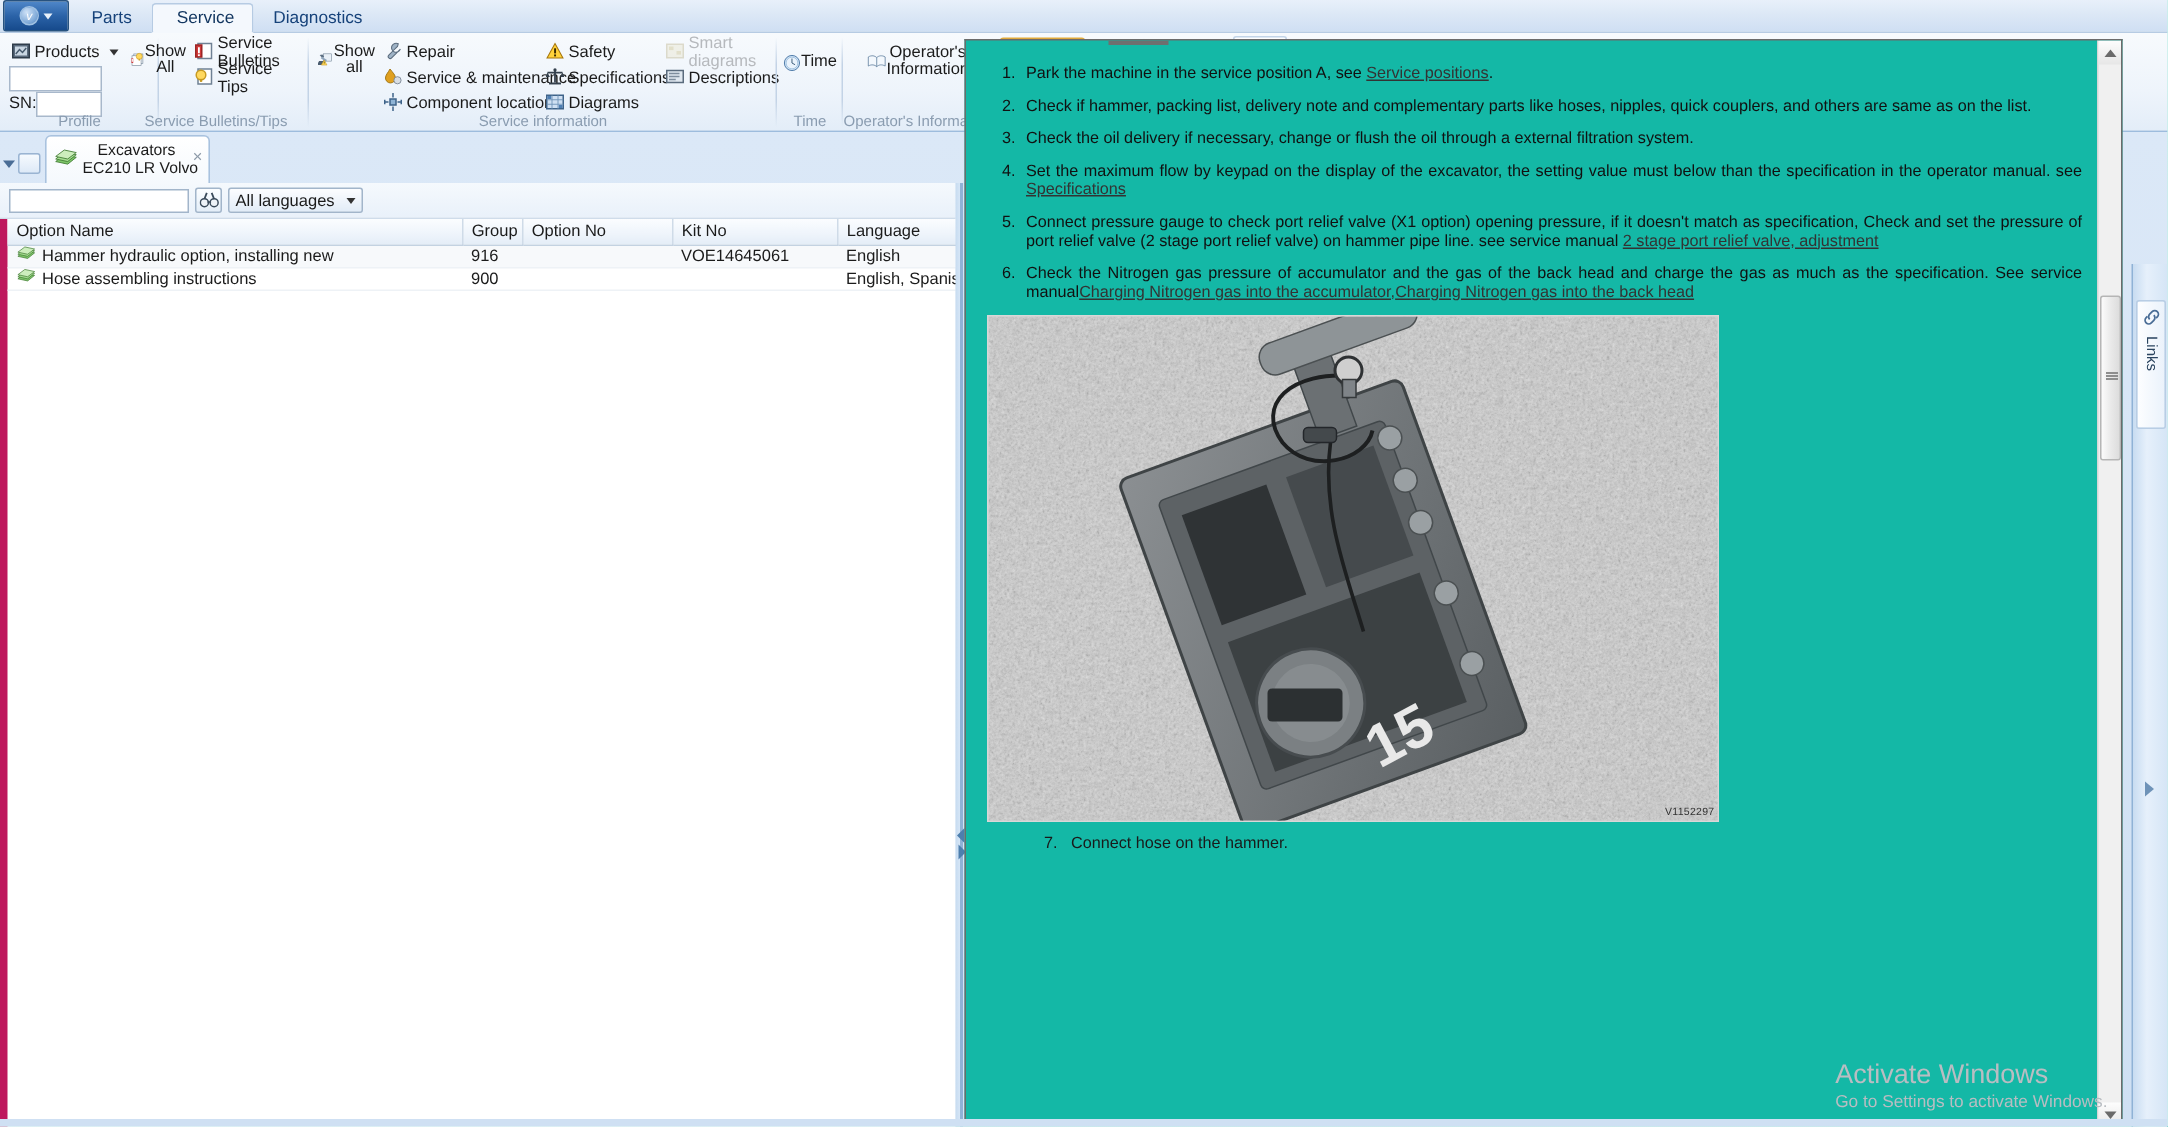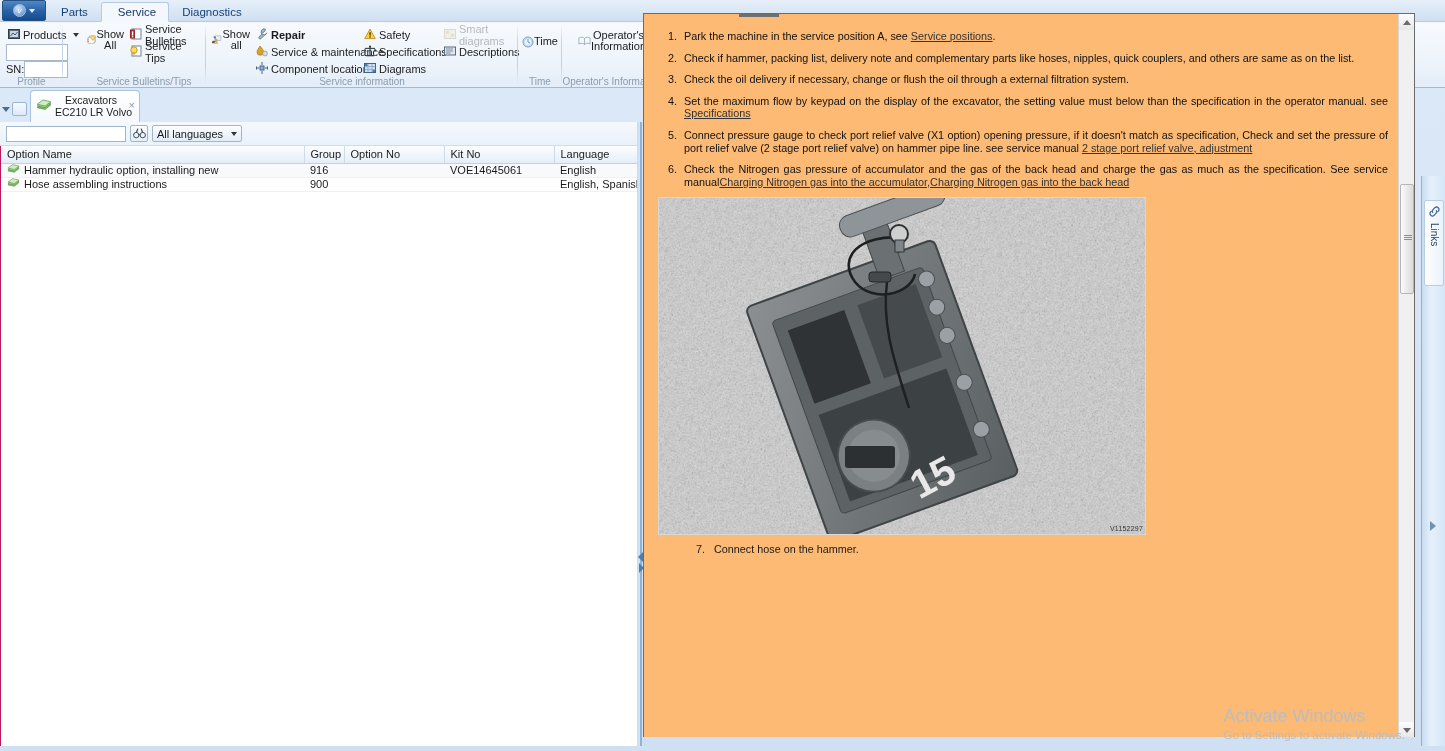--- a/index.html
+++ b/index.html
@@ -122,21 +122,21 @@
     display:flex; align-items:center; padding-left:6px; gap:4px;
   }
   .searchinput { width:120px; height:16px; border:1px solid #a2b5ca; background:#fff; }
   .binoc-btn { width:18px;height:17px;border:1px solid #a2b5ca;border-radius:2px;background:linear-gradient(to bottom,#fbfdff,#e4eef8);display:flex;align-items:center;justify-content:center;}
   .langsel {
     height:17px; min-width:72px; border:1px solid #a2b5ca; border-radius:2px;
     background: linear-gradient(to bottom,#fcfdff,#e2ecf7);
     display:flex; align-items:center; justify-content:space-between;
     padding:0 4px; font-size:11px; gap:8px;
   }
-  .gridwrap { position:absolute; left:0; top:24px; width:637px; height:605px; background:#fff; border-left:1px solid #be185d; }
+  .gridwrap { position:absolute; left:0; top:24px; width:637px; height:605px; background:#fff; border-left:5px solid #be185d; }
   table.grid { border-collapse: collapse; width:637px; table-layout:fixed; }
   table.grid th {
     background: linear-gradient(to bottom,#fbfdff 0%,#eef4fb 60%,#e4edf7 100%);
     border-right:1px solid #cfdbe8; border-bottom:1px solid #c3d2e1;
     font-weight:normal; font-size:11px; color:#1b1b1b; text-align:left;
     height:17px; padding:0 0 0 6px;
   }
   table.grid td {
     border-bottom:1px solid #eef2f6; font-size:11px; color:#1b1b1b;
     height:13px; padding:0 0 0 6px; white-space:nowrap; overflow:hidden;
@@ -147,22 +147,22 @@
   
   .splitter { position:absolute; left:637px; top:34px; width:8px; height:629px;
     background: linear-gradient(to right,#c6dbf0,#dbe9f8,#c6dbf0); }
   .splitter .line { position:absolute; left:3px; top:0; bottom:0; width:2px; background:#8fb2d6; }
   .splitter .arrU { position:absolute; left:1px; top:430px; width:0;height:0;
     border-top:5px solid transparent;border-bottom:5px solid transparent;border-right:5px solid #4d7fae; }
   .splitter .arrD { position:absolute; left:2px; top:441px; width:0;height:0;
     border-top:5px solid transparent;border-bottom:5px solid transparent;border-left:5px solid #4d7fae; }
 
   
-  .docpane { position:absolute; left:643px; top:13px; width:772px; height:724px;
-    background:#fdba74; border:1px solid #6b6b6b; border-bottom:none; overflow:hidden; }
+  .docpane { position:absolute; left:643px; top:26px; width:772px; height:724px;
+    background:#14b8a6; border:1px solid #6b6b6b; border-bottom:none; overflow:hidden; }
   .docinner { position:absolute; left:0; top:0; width:756px; height:724px; padding: 8px 12px 0 12px; }
   .cutline { position:absolute; left:95px; top:0px; width:40px; height:3px; background:#6f6f6f; }
 
   ol.steps { margin:8px 0 0 0; padding-left:24px; font-size:10.8px; line-height:12.6px; color:#111; }
   ol.steps li { margin-bottom:9px; padding-left:4px; text-align:justify; }
   ol.steps li::marker { font-size:10.8px; }
   a.doclink { color:#333; text-decoration:underline; }
 
   .photo { position:relative; width:488px; height:338px; margin:6px 0 0 2px; overflow:hidden;
            border:1px solid #d8d8d8; background:#cfcfcf; }
@@ -218,21 +218,21 @@
           <span>Service</span>
         </div>
       <div class="rbtab">
           <span>Diagnostics</span>
         </div>
     </div>
   </div>
 
   <div class="ribbon">
 
-    <div class="grp" style="left:0;width:63px;text-decoration:underline;">
+    <div class="grp" style="left:0;width:106px;text-decoration:underline;">
       <div class="grpbody">
         <div class="smallitem" style="position:absolute;left:6px;top:5px;">
           <span class="ico">
             <svg width="12" height="12" viewBox="0 0 12 12">
                 <rect x="0.5" y="1.5" width="11" height="9" fill="#5a6b7d" stroke="#2f3c4a"></rect>
                 <rect x="2" y="3" width="8" height="6" fill="#c9d6e2"></rect>
                 <path d="M2.5 8 L5 5 L7 7 L9.5 4" stroke="#45586b" fill="none" stroke-width="1"></path>
               </svg>
           </span>
           <span>Products</span>
@@ -298,21 +298,21 @@
             <path d="M2 14 l8 0 4 7 -16 0z" fill="#4b5d70"></path>
             <path d="M11 12 l5 9 -10 0z" fill="#ffd85e" stroke="#c79a22"></path>
             <rect x="10.4" y="15" width="1.3" height="3.4" fill="#6b5200"></rect>
           </svg>
           <div class="biglbl">
             <span>Show</span><br>
             <span>all</span>
           </div>
         </div>
 
-        <div class="smallitem" style="position:absolute;left:48px;top:5px;font-weight:bold;">
+        <div class="smallitem" style="position:absolute;left:48px;top:5px;">
           <span class="ico">
             <svg width="12" height="12" viewBox="0 0 12 12">
                 <path d="M9.5 1.2 a3 3 0 1 0 1.4 3.6 l-2.6 2.6 -3.2 3.2 a1.3 1.3 0 0 1 -1.9 -1.9 l3.2 -3.2 2.6 -2.6z" fill="#9fb3c6" stroke="#5a6b7d" stroke-width=".7"></path>
               </svg>
           </span>
           <span>Repair</span>
         </div>
         <div class="smallitem" style="position:absolute;left:48px;top:22px;">
           <span class="ico">
             <svg width="12" height="12" viewBox="0 0 12 12">

